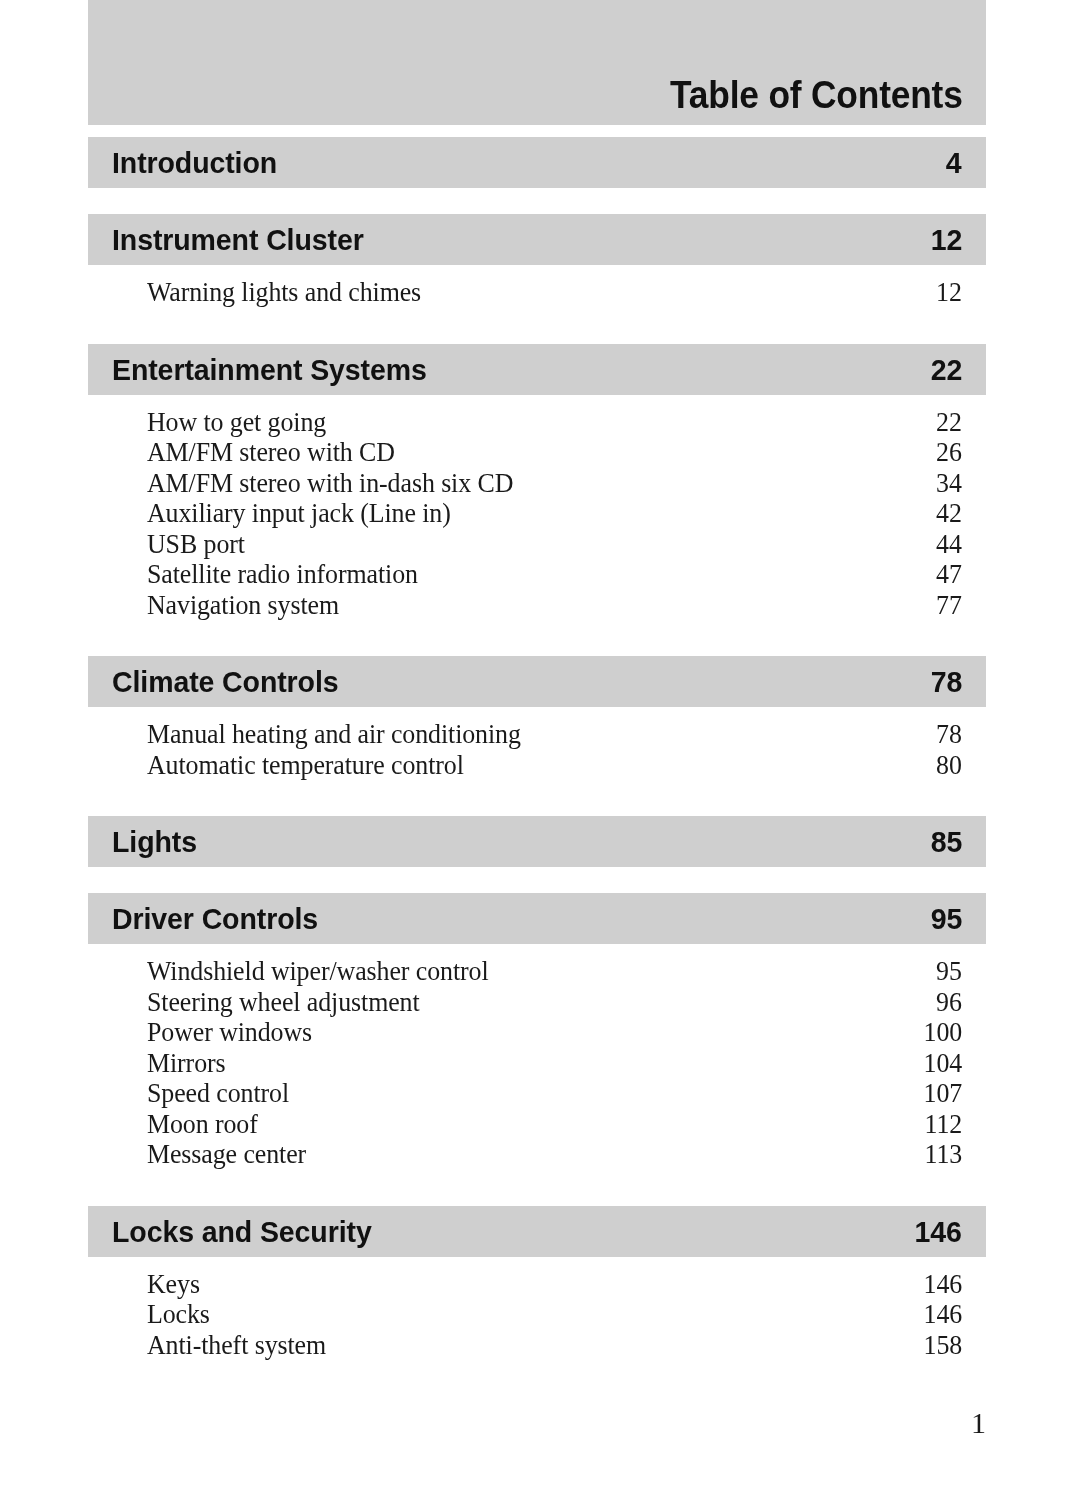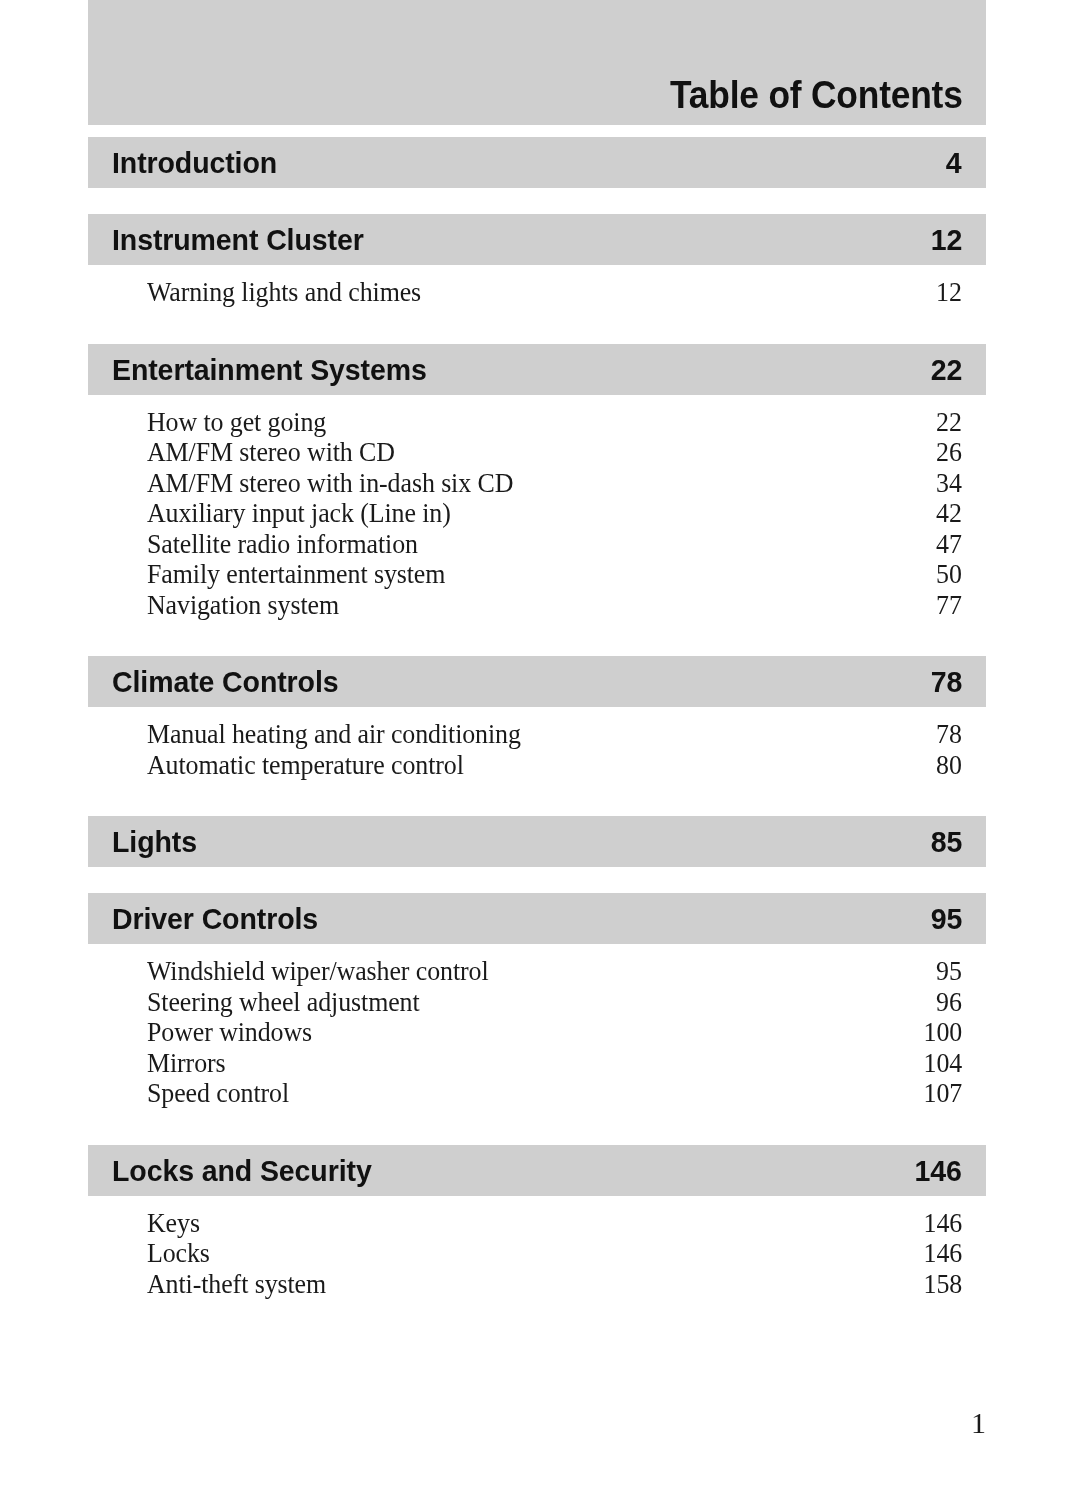--- a/index.html
+++ b/index.html
@@ -171,28 +171,28 @@
           </div>
           <div class="entry">
             <span class="entry-label">AM/FM stereo with in-dash six CD</span>
             <span class="entry-page">34</span>
           </div>
           <div class="entry">
             <span class="entry-label">Auxiliary input jack (Line in)</span>
             <span class="entry-page">42</span>
           </div>
           <div class="entry">
+            <span class="entry-label">USB port</span>
+            <span class="entry-page">44</span>
+          </div>
+          <div class="entry">
             <span class="entry-label">Satellite radio information</span>
             <span class="entry-page">47</span>
           </div>
           <div class="entry">
-            <span class="entry-label">Family entertainment system</span>
-            <span class="entry-page">50</span>
-          </div>
-          <div class="entry">
             <span class="entry-label">Navigation system</span>
             <span class="entry-page">77</span>
           </div>
         </div>
         <div class="section-bar">
           <div class="section-title">Climate Controls</div>
           <div class="section-page">78</div>
         </div>
         <div class="entries">
           <div class="entry">
@@ -226,20 +226,28 @@
             <span class="entry-page">100</span>
           </div>
           <div class="entry">
             <span class="entry-label">Mirrors</span>
             <span class="entry-page">104</span>
           </div>
           <div class="entry">
             <span class="entry-label">Speed control</span>
             <span class="entry-page">107</span>
           </div>
+          <div class="entry">
+            <span class="entry-label">Moon roof</span>
+            <span class="entry-page">112</span>
+          </div>
+          <div class="entry">
+            <span class="entry-label">Message center</span>
+            <span class="entry-page">113</span>
+          </div>
         </div>
         <div class="section-bar">
           <div class="section-title">Locks and Security</div>
           <div class="section-page">146</div>
         </div>
         <div class="entries">
           <div class="entry">
             <span class="entry-label">Keys</span>
             <span class="entry-page">146</span>
           </div>

